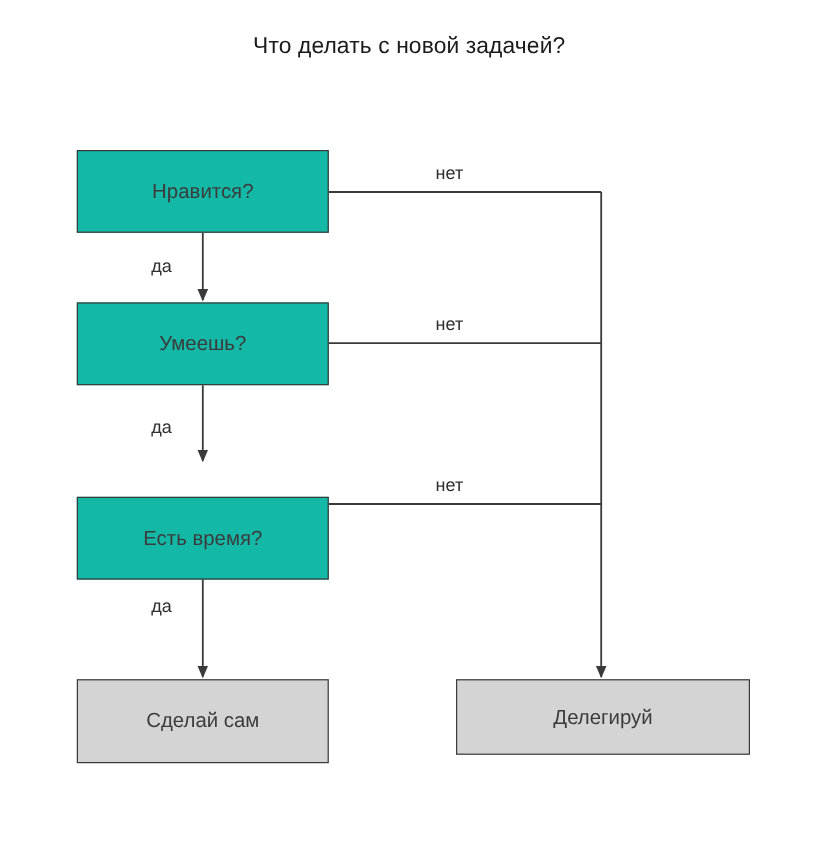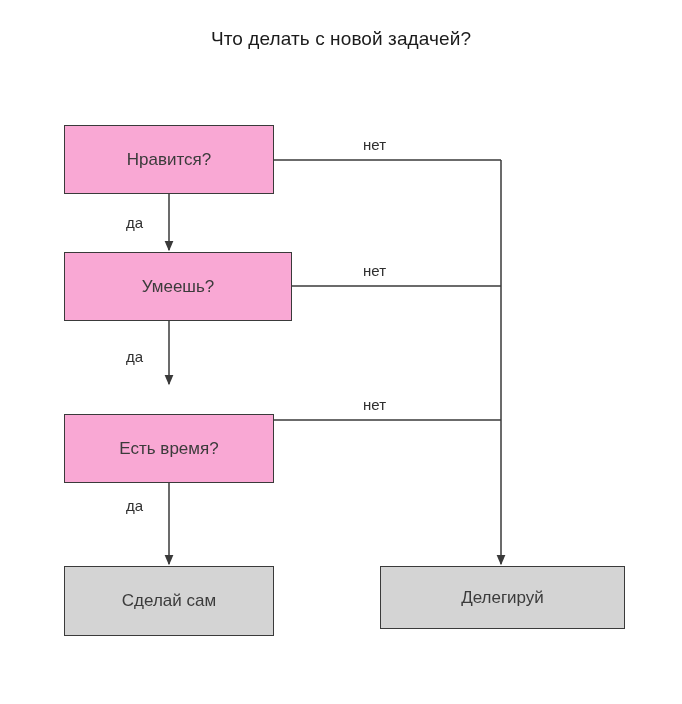--- a/index.html
+++ b/index.html
@@ -34,21 +34,21 @@
   }
   .node {
     position: absolute;
     box-sizing: border-box;
     border: 1.6px solid #3a3a3a;
     display: flex;
     align-items: center;
     justify-content: center;
     font-size: 17px;
     color: #3b3b3b;
-    background: #f9a8d4;
+    background: #14b8a6;
   }
   .node.filled {
     background: #d4d4d4;
   }
   .edge-label {
     position: absolute;
     font-size: 15px;
     color: #2f2f2f;
     white-space: nowrap;
   }
@@ -79,21 +79,21 @@
 
     <path d="M274,420 L501,420" fill="none" stroke="#3a3a3a" stroke-width="1.5"></path>
 
     <line x1="501" y1="160" x2="501" y2="564" stroke="#3a3a3a" stroke-width="1.5" marker-end="url(#arrowhead)"></line>
   </svg>
 
   <div class="node" style="left:64px; top:125px; width:210px; height:69px;">
     <span>Нравится?</span>
   </div>
 
-  <div class="node" style="left:64px; top:252px; width:228px; height:69px;">
+  <div class="node" style="left:64px; top:252px; width:210px; height:69px;">
     <span>Умеешь?</span>
   </div>
 
   <div class="node" style="left:64px; top:386px; width:210px; height:69px;margin-top:28px;">
     <span>Есть время?</span>
   </div>
 
   <div class="node filled" style="left:64px; top:566px; width:210px; height:70px;">
     <span>Сделай сам</span>
   </div>

